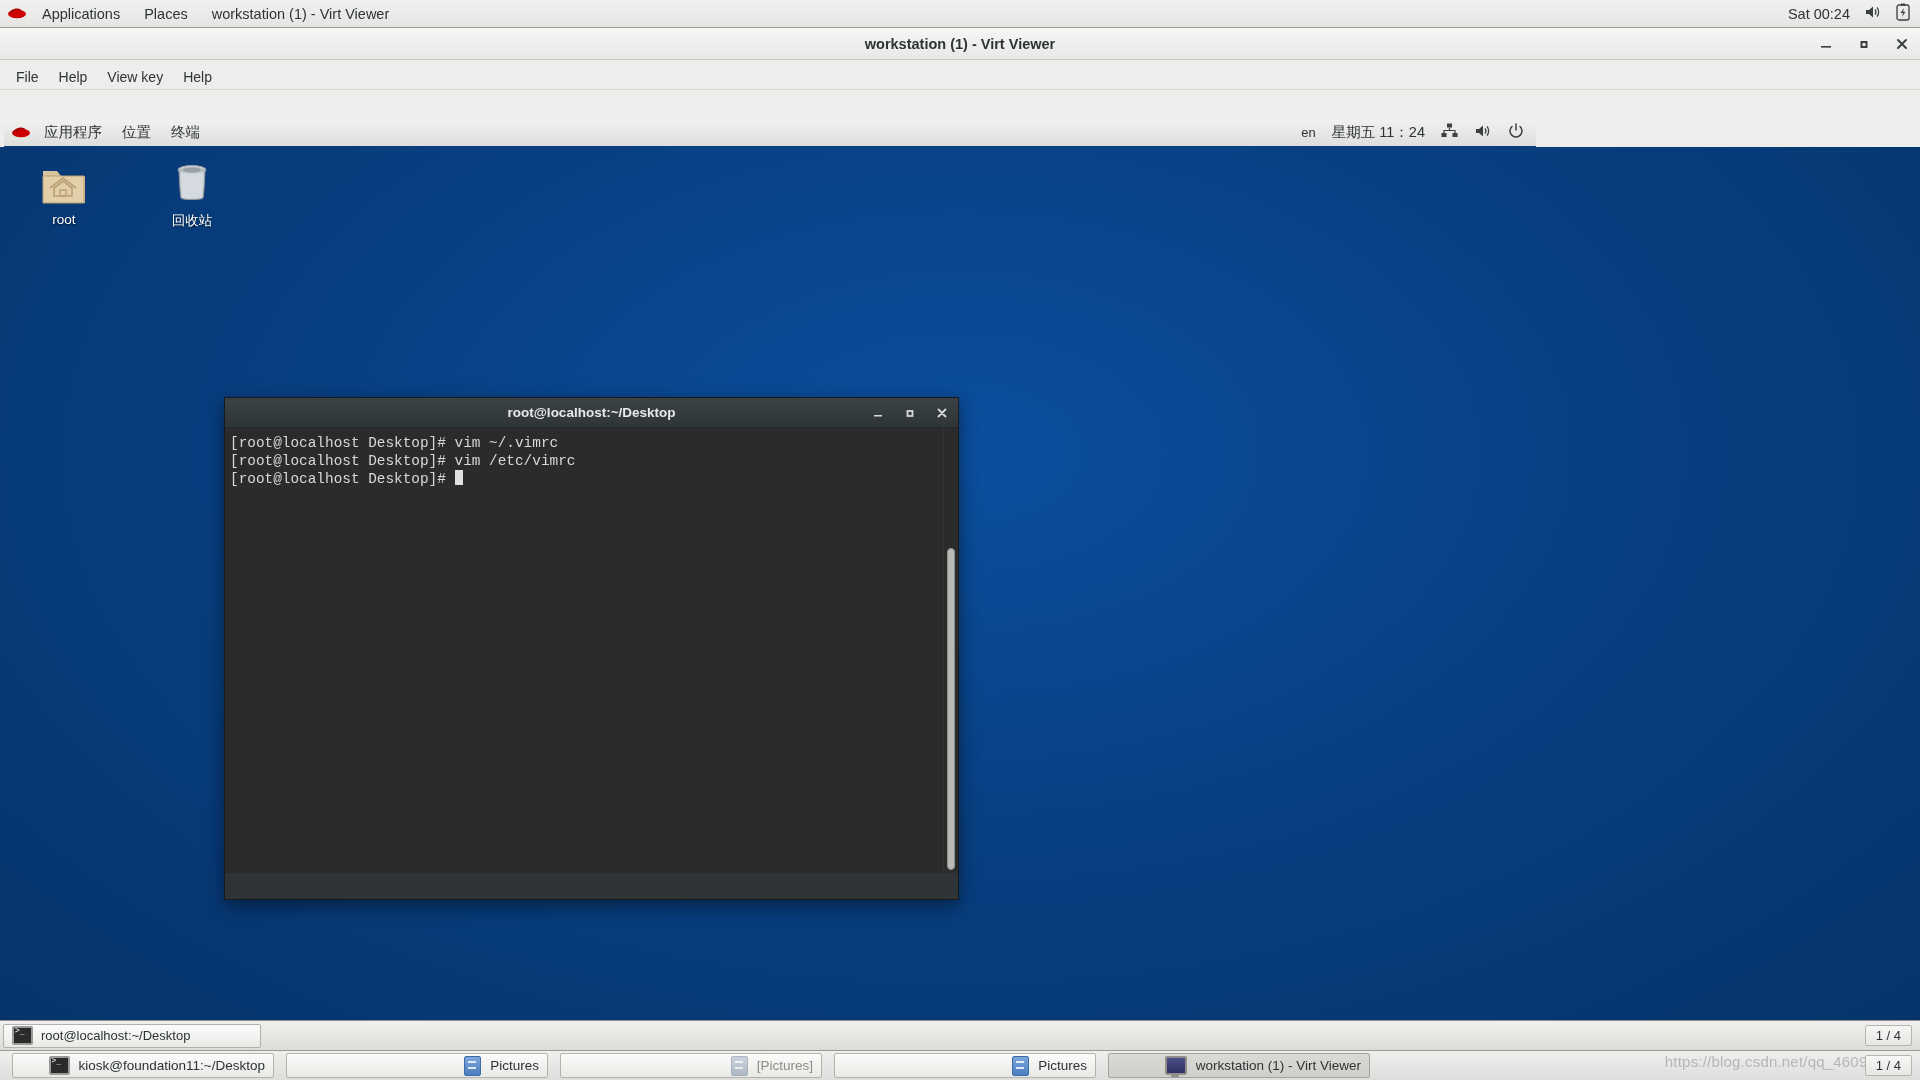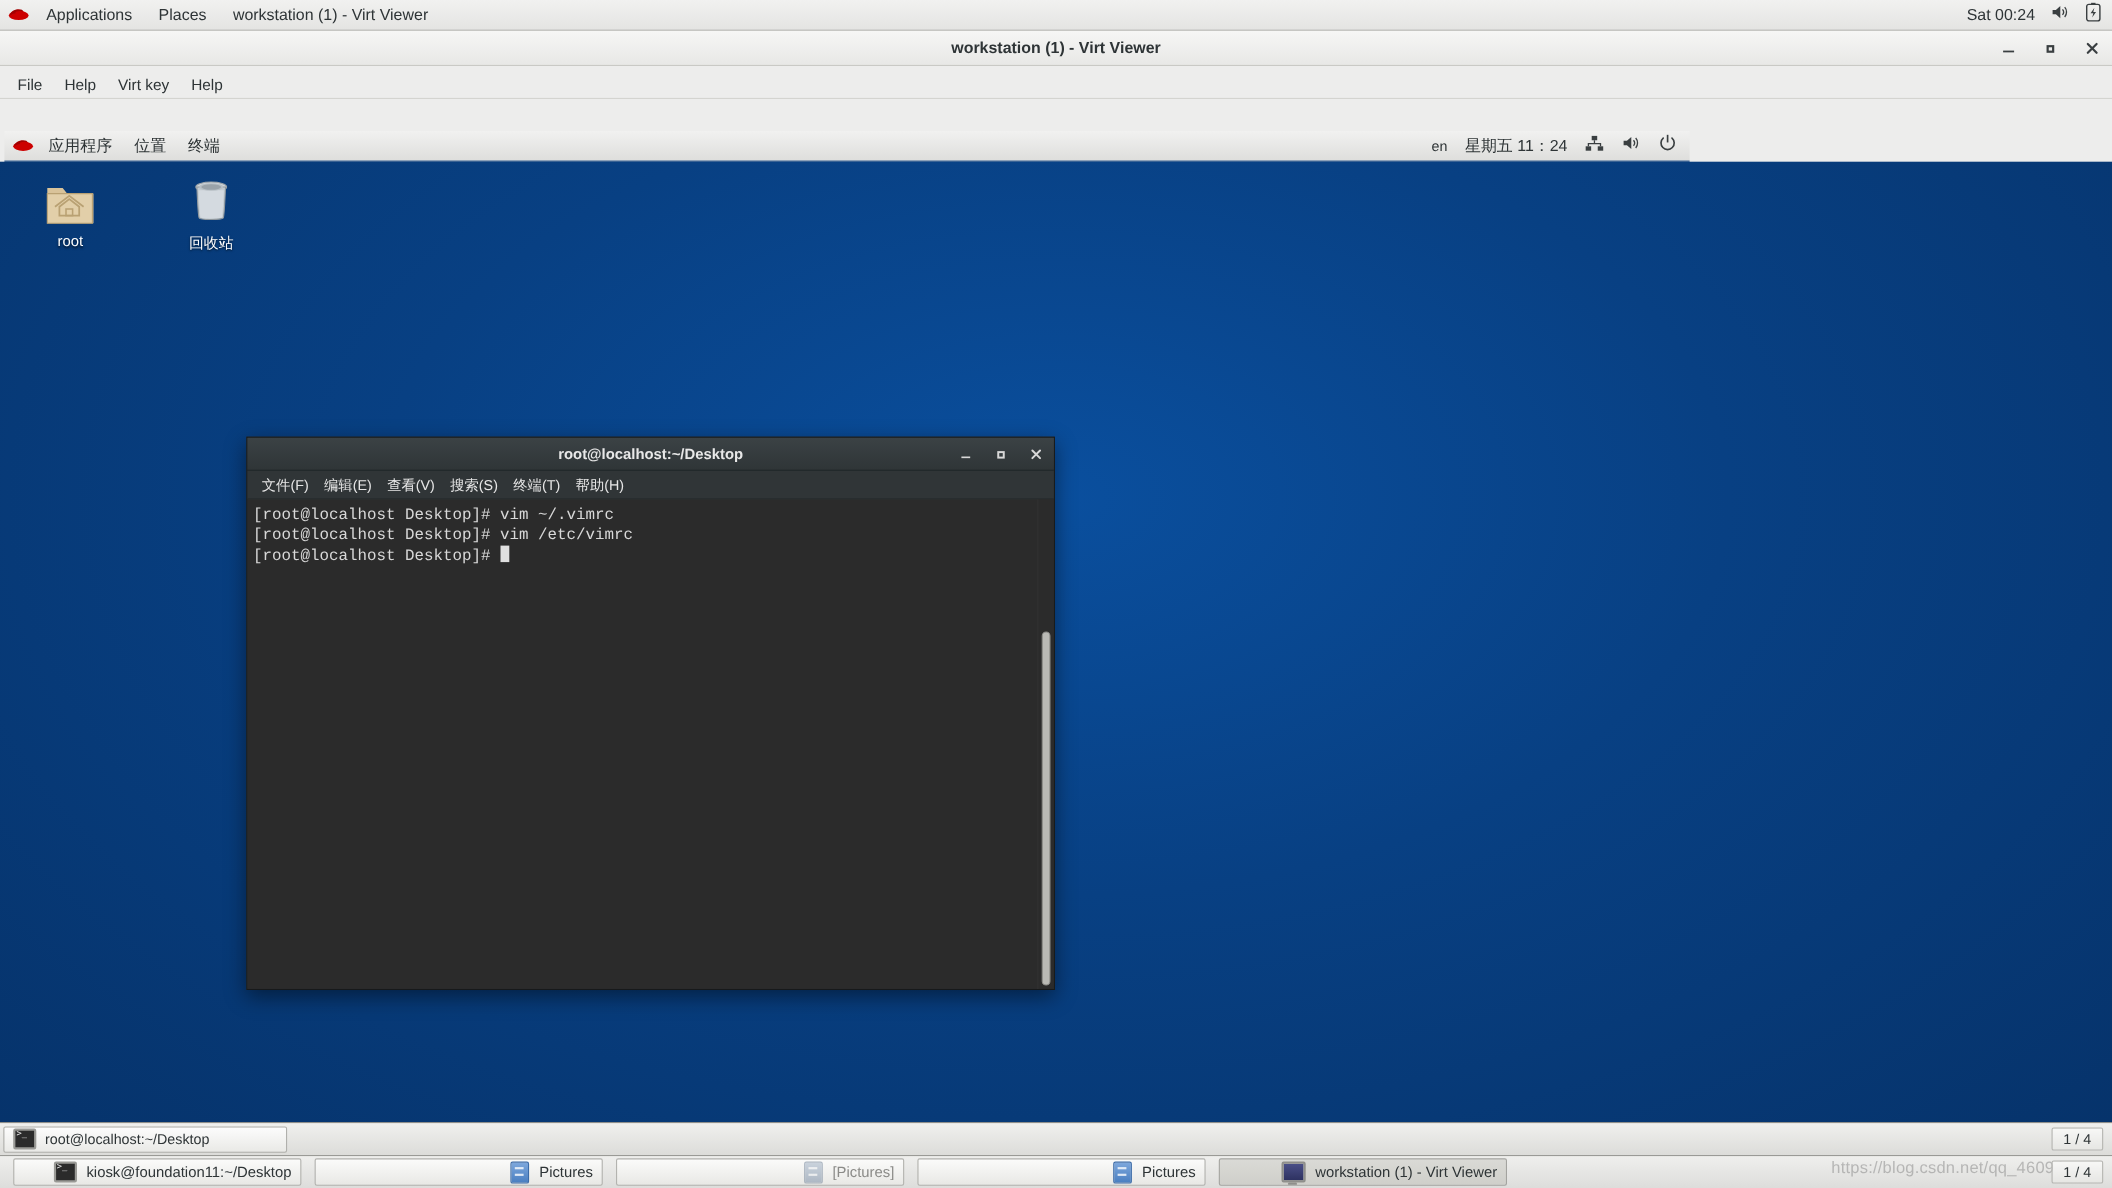--- a/index.html
+++ b/index.html
@@ -329,21 +329,21 @@
           <svg width="14" height="14" viewBox="0 0 14 14">
             <path d="M3 3l8 8M11 3l-8 8" stroke="#3a3f41" stroke-width="2" stroke-linecap="round"></path>
           </svg>
         </span>
       </div>
     </div>
 
     <div class="vv-menubar">
       <span class="vv-menuitem">File</span>
       <span class="vv-menuitem">Help</span>
-      <span class="vv-menuitem">Virt key</span>
+      <span class="vv-menuitem">View key</span>
       <span class="vv-menuitem">Help</span>
     </div>
 
     <div class="guest">
 
       <div class="guest-panel">
         <div class="gp-left">
           <span class="redhat-logo">
             <svg width="22" height="18" viewBox="0 0 22 18">
               <ellipse cx="11" cy="9" rx="9" ry="4.2" fill="#cc0000"></ellipse>
@@ -421,28 +421,20 @@
                   </svg>
               </span>
               <span class="term-ctrl">
                 <svg width="12" height="12" viewBox="0 0 12 12">
                     <path d="M2.5 2.5l7 7M9.5 2.5l-7 7" stroke="#d8d8d8" stroke-width="1.8" stroke-linecap="round"></path>
                   </svg>
               </span>
             </div>
           </div>
 
-          <div class="term-menu">
-            <span class="tm-item">文件(F)</span>
-            <span class="tm-item">编辑(E)</span>
-            <span class="tm-item">查看(V)</span>
-            <span class="tm-item">搜索(S)</span>
-            <span class="tm-item">终端(T)</span>
-            <span class="tm-item">帮助(H)</span>
-          </div>
 
           <div class="term-body">
             <div class="term-text"><span>[root@localhost Desktop]# vim ~/.vimrc</span>
 <span>[root@localhost Desktop]# vim /etc/vimrc</span>
 <span>[root@localhost Desktop]# </span><span class="cursor-block"></span></div>
             <div class="term-scroll">
               <div class="term-thumb"></div>
             </div>
           </div>
         </div>

